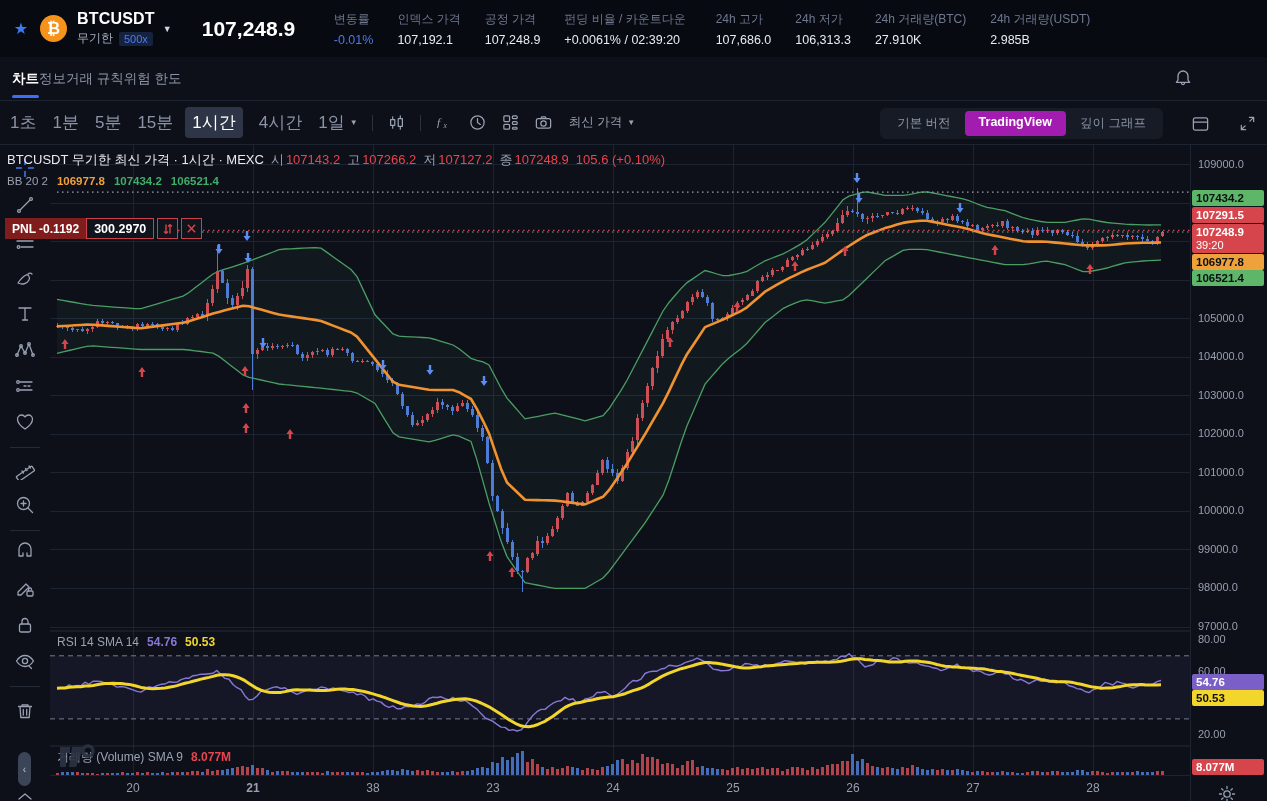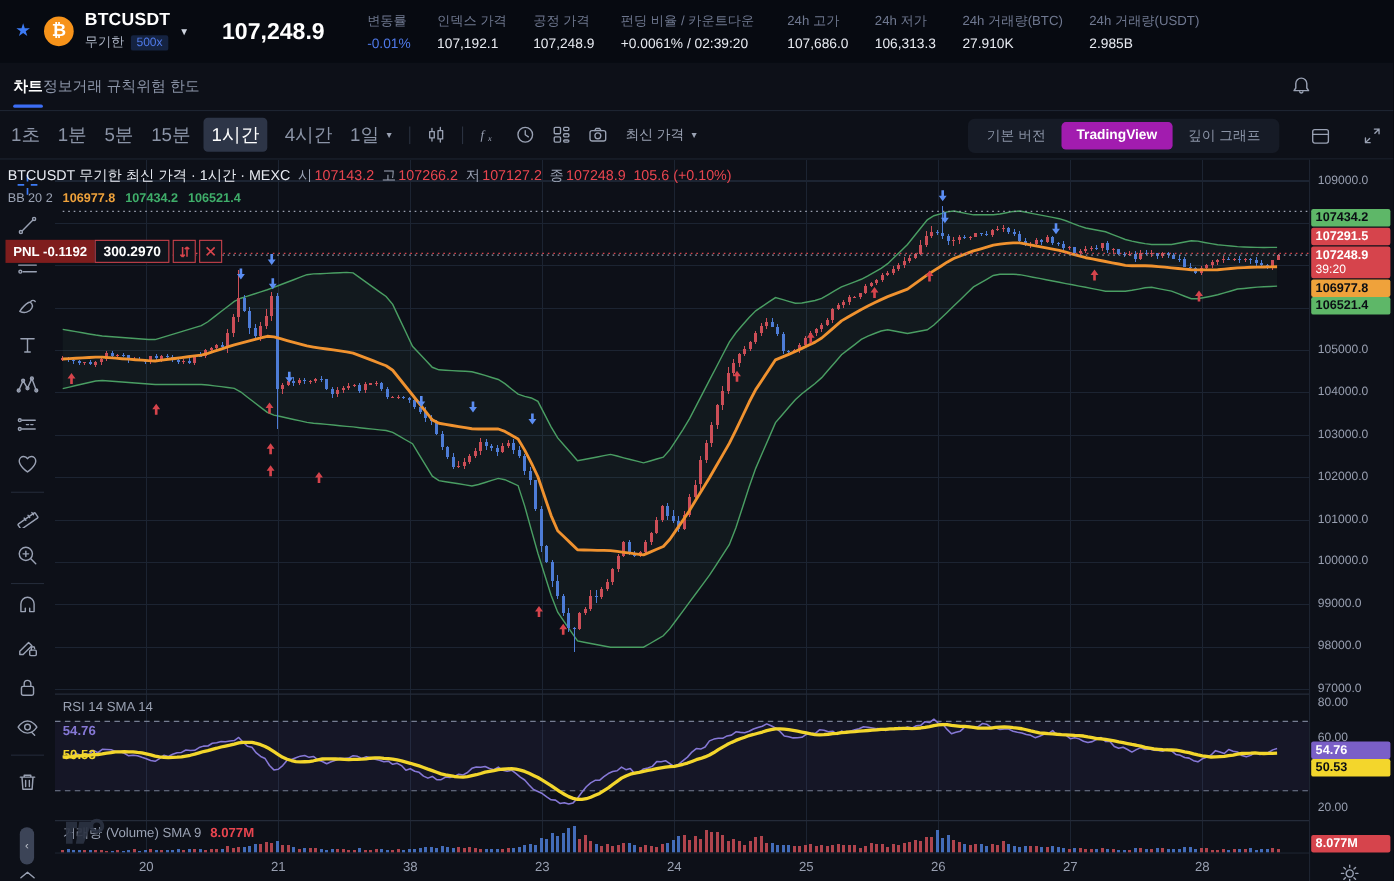--- a/index.html
+++ b/index.html
@@ -1080,21 +1080,21 @@
         <svg viewBox="0 0 12 12" width="12" height="12" stroke="#d6444c" fill="none" stroke-width="1.4">
             <path d="M4 1.5v9M4 10.5L2 8.5M4 10.5l2-2M8 10.5v-9M8 1.5L6 3.5M8 1.5l2 2"></path>
           </svg>
       </span>
       <span class="p3">
         <svg viewBox="0 0 12 12" width="11" height="11" stroke="#d6444c" fill="none" stroke-width="1.6">
             <path d="M2 2l8 8M10 2l-8 8"></path>
           </svg>
       </span>
     </div>
-    <div class="indrow" style="left:57px;top:490px;flex-direction:column;">
+    <div class="indrow" style="left:57px;top:490px;">
       <span class="ind-l">RSI 14 SMA 14</span>
       <span class="ind-purple">54.76</span>
       <span class="ind-yellow">50.53</span>
     </div>
     <div class="indrow" style="left:57px;top:604px;">
       <span class="ind-l">거래량 (Volume) SMA 9</span>
       <span class="ind-red">8.077M</span>
     </div>
     <svg style="position:absolute;left:58px;top:594px;opacity:.9" width="42" height="36" viewBox="0 0 42 36">
       <g fill="#2c3343">
@@ -1131,21 +1131,21 @@
       <div class="ax-badge red" style="top: 79px;">107248.9<div class="sub">39:20</div></div>
       <div class="ax-badge orange" style="top: 109px;">106977.8</div>
       <div class="ax-badge green" style="top: 125px;">106521.4</div>
       <div class="ax-badge purple" style="top: 529px;">54.76</div>
       <div class="ax-badge yellow" style="top: 545px;">50.53</div>
       <div class="ax-badge red" style="top: 614px;">8.077M</div>
     </div>
 
   <div class="taxis" id="time-axis">
       <div class="ttick" style="left: 83px;">20</div>
-      <div class="ttick" style="left: 203px;">21</div>
+      <div class="ttick" style="left: 203px; font-weight: bold;">21</div>
       <div class="ttick" style="left: 323px;">38</div>
       <div class="ttick" style="left: 443px;">23</div>
       <div class="ttick" style="left: 563px;">24</div>
       <div class="ttick" style="left: 683px;">25</div>
       <div class="ttick" style="left: 803px;">26</div>
       <div class="ttick" style="left: 923px;">27</div>
       <div class="ttick" style="left: 1043px;">28</div>
     </div>
 
 </div>

